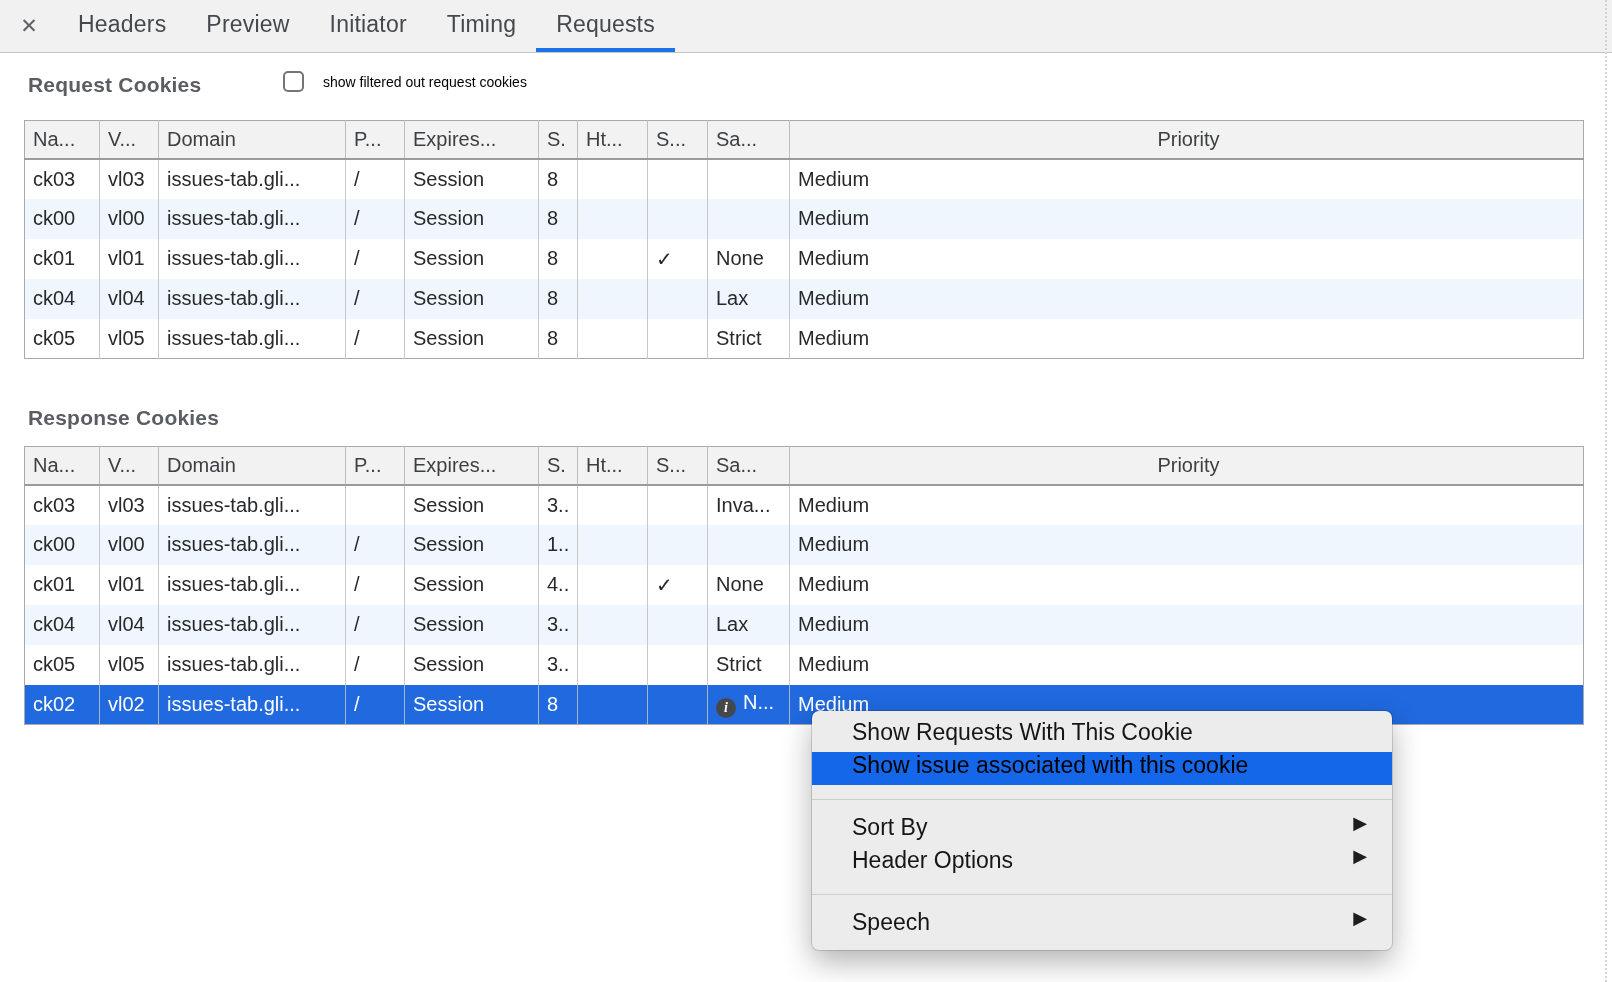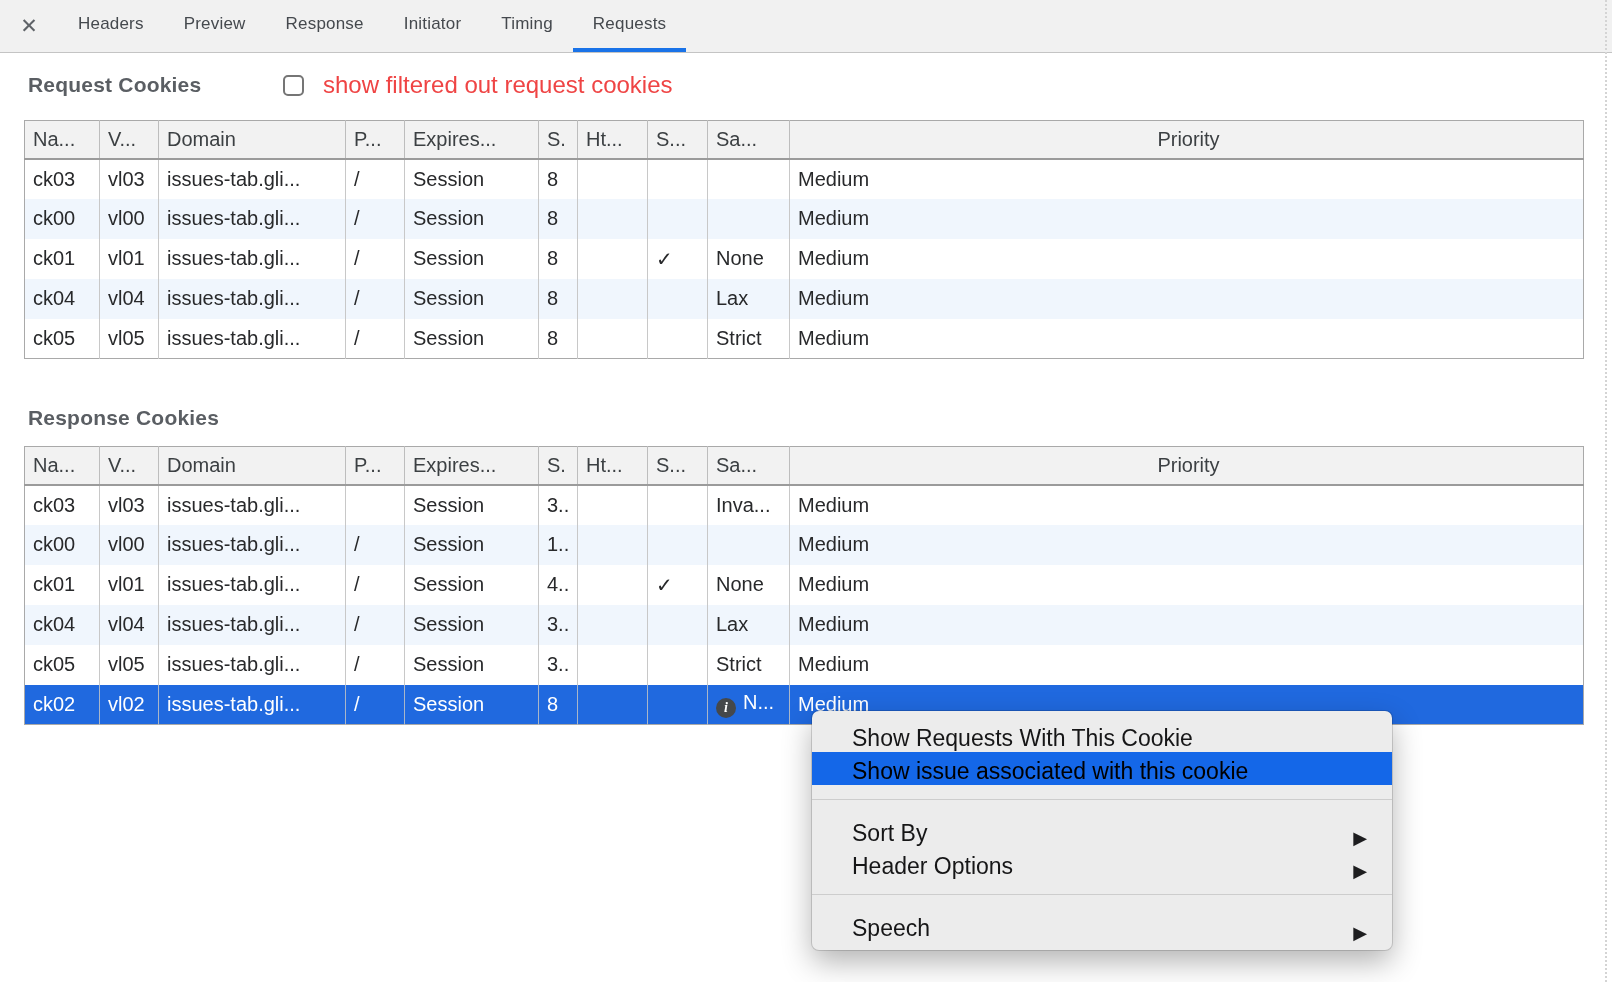--- a/index.html
+++ b/index.html
@@ -20,40 +20,40 @@
   .tabbar{
     height:53px;background:#f1f1f1;border-bottom:1px solid #c4c4c4;
     display:flex;align-items:stretch;
   }
   .close{
     width:34px;margin-left:12px;display:flex;align-items:center;justify-content:center;
     font-size:21px;color:#5f6368;cursor:default;
   }
   .tabs{display:flex;align-items:stretch;margin-left:12px;}
   .tab{
-    padding:0 20px;display:flex;align-items:center;font-size:17px;color:#45494e;
+    padding:0 20px;display:flex;align-items:center;font-size:23px;color:#45494e;
     border-bottom:4px solid transparent;letter-spacing:.2px;
   }
   .tab.active{border-bottom-color:var(--accent);}
   
   .section-head{position:relative;height:26px;}
   .section-head.first{margin-top:20px;}
   .section-head.second{margin-top:47px;}
   .title{
     position:absolute;left:28px;top:0;font-size:21px;font-weight:bold;color:#5a5e63;
     letter-spacing:.2px;white-space:nowrap;
   }
   .filter{
     position:absolute;left:283px;top:-2px;display:flex;align-items:center;cursor:default;
   }
   .checkbox{
     width:21px;height:21px;border:2px solid #757575;border-radius:5px;background:#fff;
     flex:0 0 auto;
   }
-  .filter-label{margin-left:19px;font-size:24px;color:#ef4444;white-space:nowrap;}
+  .filter-label{margin-left:19px;font-size:14px;color:#000000;white-space:nowrap;}
   
   table.cookie-table{
     margin-left:24px;margin-top:21px;width:1560px;
     border-collapse:collapse;table-layout:fixed;
     border:1px solid #a9a9a9;
   }
   table.cookie-table.second{margin-top:14px;}
   .cookie-table th{
     height:38px;background:#f2f2f2;font-weight:normal;text-align:left;
     padding:0 4px 0 8px;font-size:20px;color:#3c4043;
@@ -78,41 +78,40 @@
     margin-right:7px;vertical-align:-3px;
   }
   
   .context-menu{
     position:absolute;left:812px;top:711px;width:580px;
     background:#ececec;border-radius:7px;padding:8px 0;
     box-shadow:0 0 0 1px rgba(0,0,0,0.14),0 12px 30px rgba(0,0,0,0.30);
     z-index:10;
   }
   .menu-item{
-    height:33px;display:flex;align-items:flex-end;justify-content:space-between;
+    height:33px;display:flex;align-items:flex-start;justify-content:space-between;
     padding:0 25px 0 40px;font-size:23px;color:#161617;white-space:nowrap;
   }
   .menu-item.highlighted{background:var(--menu-hl);color:#000000;}
   .menu-sep{height:1px;background:#cdcdcd;margin:14px 0;}
   .arrow{font-size:18px;color:#1d1d1f;line-height:1;}
   
   .pane-edge{
     position:absolute;left:1605px;top:0;height:982px;width:0;
     border-right:2px dotted #d4d4d4;
   }
 </style>
 </head>
 <body>
 
 <div class="tabbar">
   <span class="close">✕</span>
   <div class="tabs">
       <div class="tab">Headers</div>
       <div class="tab">Preview</div>
-      <div class="tab">Response</div>
       <div class="tab">Initiator</div>
       <div class="tab">Timing</div>
       <div class="tab active">Requests</div>
     </div>
 </div>
 
 <div class="section-head first">
   <span class="title">Request Cookies</span>
   <span class="filter">
     <span class="checkbox"></span>

